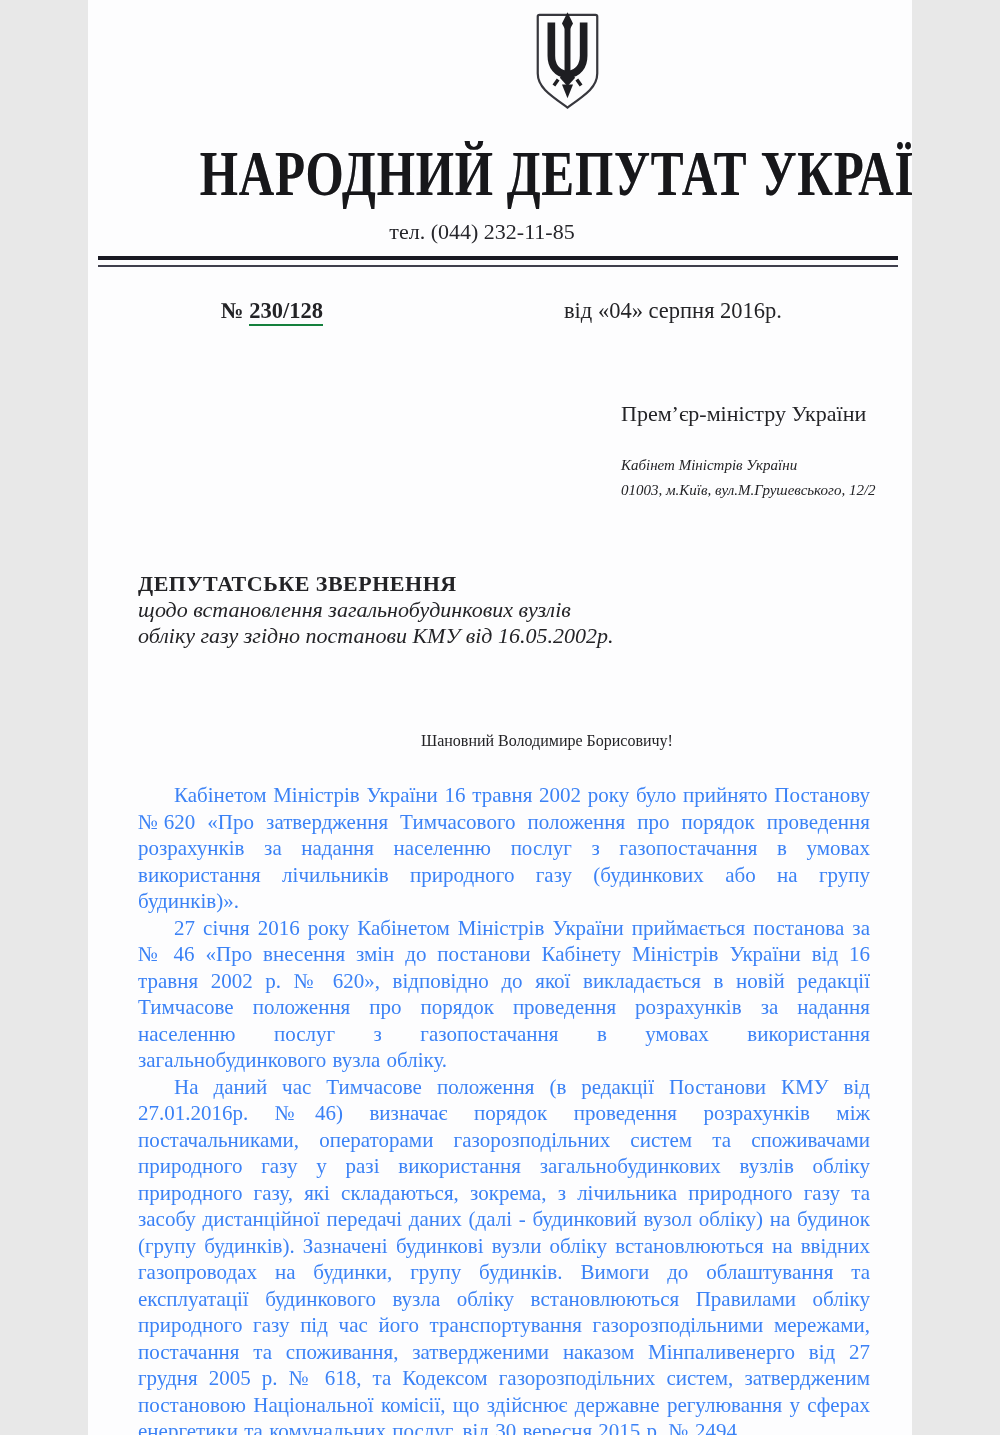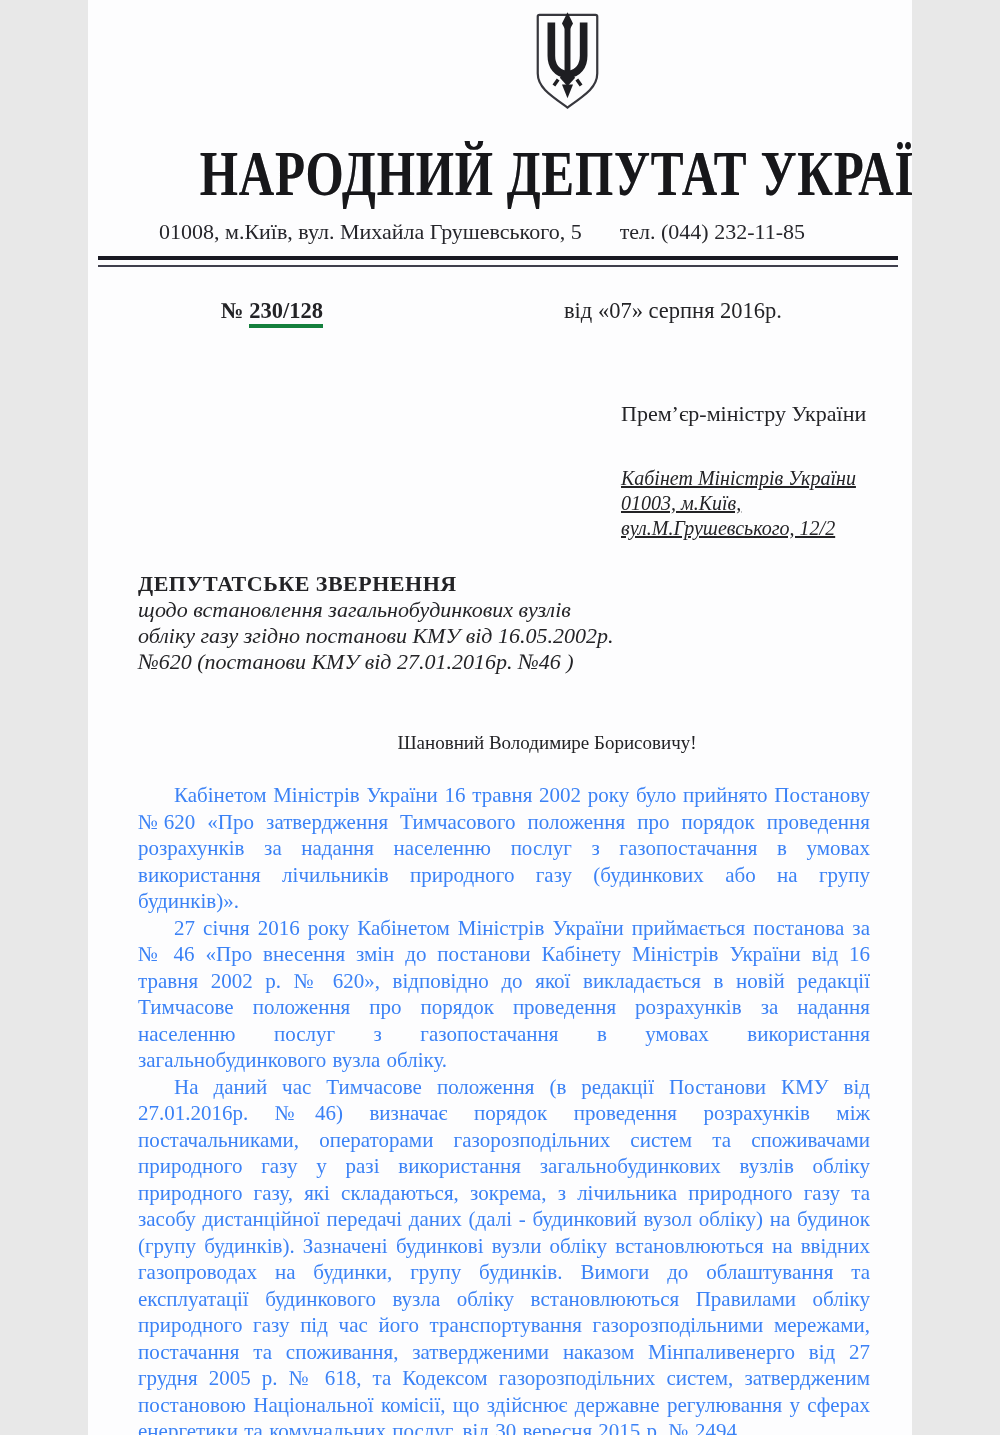--- a/index.html
+++ b/index.html
@@ -69,63 +69,62 @@
     display: flex;
     align-items: baseline;
     font-size: 22.5px;
   }
   .ref-no {
     margin-left: 83px;
     font-weight: bold;
     white-space: nowrap;
   }
   .ref-no .ref-underlined {
-    border-bottom: 4px solid #15803d;
+    border-bottom: 2px solid #15803d;
     padding-bottom: 1px;
   }
   .ref-date {
     margin-left: auto;
     margin-right: 88px;
     white-space: nowrap;
   }
   
   .recipient {
     position: absolute;
     top: 401px;
     left: 533px;
     font-size: 22px;
     line-height: 26px;
   }
   .recipient .recipient-name { font-weight: bold; }
   .recipient .recipient-org-block {
-    margin-top: 39px;
+    margin-top: 26px;
     font-style: italic;
-    font-size: 20px;
+    font-size: 15px;
     line-height: 25px;
-    text-decoration: underline;
   }
   
   .subject {
     position: absolute;
     top: 571px;
     left: 50px;
     font-size: 22px;
     line-height: 26px;
   }
   .subject .subject-title { font-weight: bold; letter-spacing: 0.5px; }
   .subject .subject-line { font-style: italic; }
   
   .salutation {
     position: absolute;
     top: 732px;
     left: 50px;
     right: 42px;
     padding-left: 86px;
     text-align: center;
-    font-size: 19px;
+    font-size: 16px;
   }
   .body-text {
     position: absolute;
     top: 782px;
     left: 50px;
     right: 42px;
     font-size: 21px;
     line-height: 26.5px;
     text-align: justify;
     word-spacing: 1px;
@@ -152,47 +151,45 @@
       <path d="M39 84 L34 91 M61 84 L66 91" stroke="#1e1e22" stroke-width="4" fill="none"></path>
       <polygon points="43.5,90 50,106 56.5,90" fill="#1e1e22"></polygon>
     </svg>
   </div>
 
   <div class="title-row">
     <span class="title-text">НАРОДНИЙ ДЕПУТАТ УКРАЇНИ</span>
   </div>
 
   <div class="addr-row">
-    <span>01008, м.Київ, вул. Михайла Грушевського, 5</span>
     <span>тел. (044) 232-11-85</span>
   </div>
 
   <div class="rule">
     <div class="rule-thick"></div>
     <div class="rule-thin"></div>
   </div>
 
   <div class="ref-row">
     <span class="ref-no"><span>№ </span><span class="ref-underlined">230/128</span></span>
-    <span class="ref-date">від «07» серпня 2016р.</span>
+    <span class="ref-date">від «04» серпня 2016р.</span>
   </div>
 
   <div class="recipient">
     <div>Прем’єр-міністру України</div>
     <div class="recipient-org-block">
       <div>Кабінет Міністрів України</div>
       <div>01003, м.Київ, вул.М.Грушевського, 12/2</div>
     </div>
   </div>
 
   <div class="subject">
     <div class="subject-title">ДЕПУТАТСЬКЕ ЗВЕРНЕННЯ</div>
     <div class="subject-line">щодо встановлення загальнобудинкових вузлів</div>
     <div class="subject-line">обліку газу згідно постанови КМУ від 16.05.2002р.</div>
-    <div class="subject-line">№620 (постанови КМУ від 27.01.2016р. №46 )</div>
   </div>
 
   <div class="salutation">Шановний Володимире Борисовичу!</div>
 
   <div class="body-text">
     <p>Кабінетом Міністрів України 16 травня 2002 року було прийнято Постанову №620 «Про затвердження Тимчасового положення про порядок проведення розрахунків за надання населенню послуг з газопостачання в умовах використання лічильників природного газу (будинкових або на групу будинків)».</p>
     <p>27 січня 2016 року Кабінетом Міністрів України приймається постанова за № 46 «Про внесення змін до постанови Кабінету Міністрів України від 16 травня 2002 р. № 620», відповідно до якої викладається в новій редакції Тимчасове положення про порядок проведення розрахунків за надання населенню послуг з газопостачання в умовах використання загальнобудинкового вузла обліку.</p>
     <p>На даний час Тимчасове положення (в редакції Постанови КМУ від 27.01.2016р. №46) визначає порядок проведення розрахунків між постачальниками, операторами газорозподільних систем та споживачами природного газу у разі використання загальнобудинкових вузлів обліку природного газу, які складаються, зокрема, з лічильника природного газу та засобу дистанційної передачі даних (далі - будинковий вузол обліку) на будинок (групу будинків). Зазначені будинкові вузли обліку встановлюються на ввідних газопроводах на будинки, групу будинків. Вимоги до облаштування та експлуатації будинкового вузла обліку встановлюються Правилами обліку природного газу під час його транспортування газорозподільними мережами, постачання та споживання, затвердженими наказом Мінпаливенерго від 27 грудня 2005 р. № 618, та Кодексом газорозподільних систем, затвердженим постановою Національної комісії, що здійснює державне регулювання у сферах енергетики та комунальних послуг, від 30 вересня 2015 р. № 2494.</p>
   </div>
 

